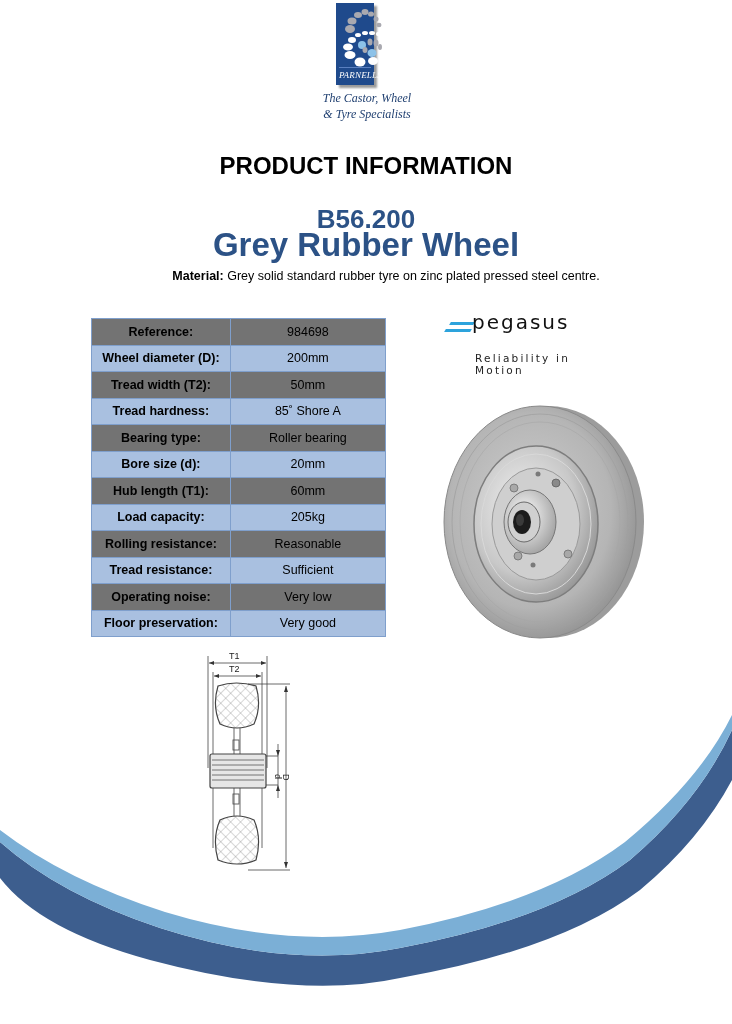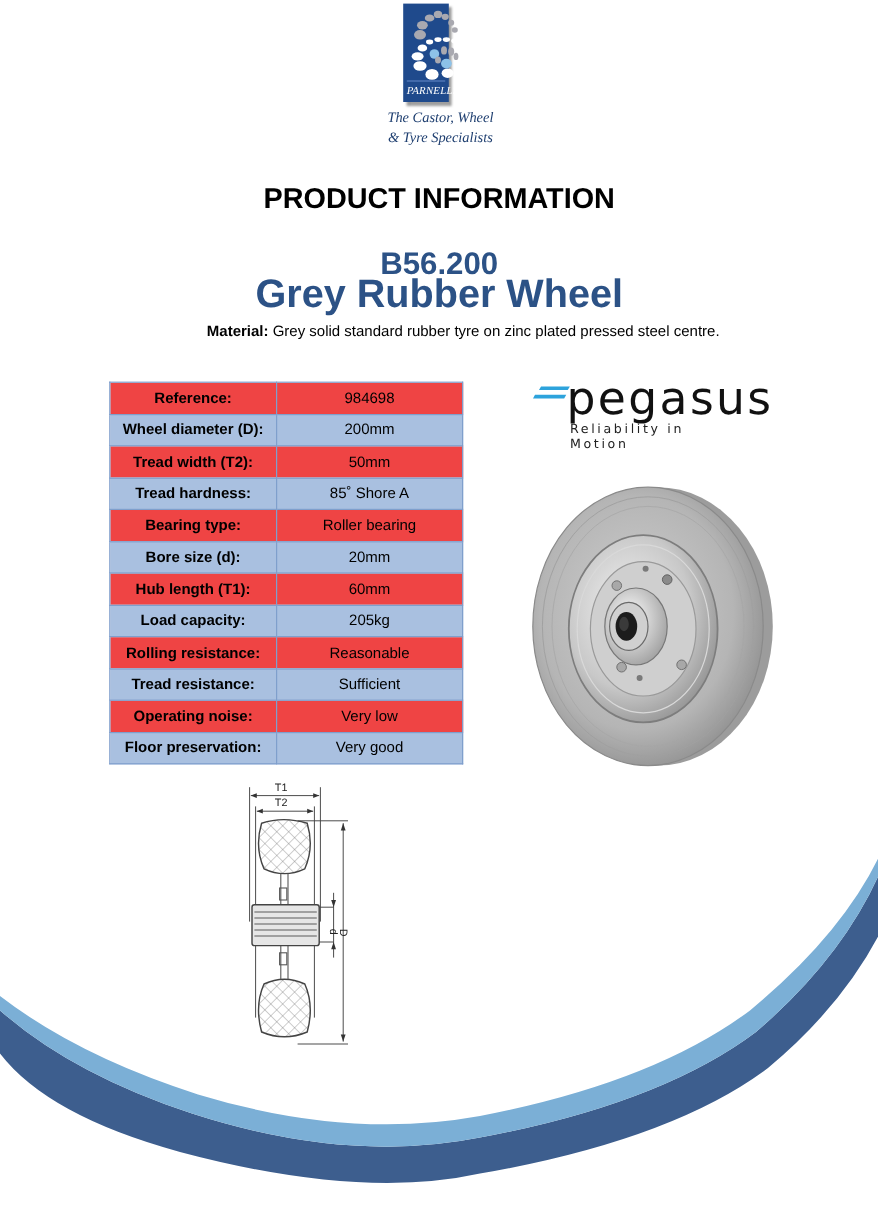--- a/index.html
+++ b/index.html
@@ -56,33 +56,33 @@
     border-collapse: collapse;
     font-family: "Liberation Sans", sans-serif; font-size: 12.5px;
   }
   .spec-table td {
     height: 26.5px; text-align: center; vertical-align: middle;
     border: 1.5px solid #7f9fcc;
     padding: 0 4px;
   }
   .spec-table td.label { width: 147px; font-weight: bold; }
   .spec-table td.value { width: 168px; font-weight: normal; }
-  .spec-table tr.odd td { background: #ef4444; }
+  .spec-table tr.odd td { background: #737373; }
   .spec-table tr.even td { background: #a9c0e0; }
 
   
   .pegasus {
     position: absolute; left: 444px; top: 312px; width: 180px; height: 60px;
   }
   .pegasus-dash {
     position: absolute; height: 3px; background: #2da3dc; transform: skewX(-30deg);
   }
   .pegasus-word {
     position: absolute; left: 28px; top: -2px;
-    font-family: "DejaVu Sans", sans-serif; font-size: 38px; letter-spacing: 2px;
+    font-family: "DejaVu Sans", sans-serif; font-size: 20px; letter-spacing: 2px;
     color: #111; font-weight: normal;
   }
   .pegasus-slogan {
     position: absolute; left: 31px; top: 40px;
     font-family: "DejaVu Sans", sans-serif; font-size: 10.5px; letter-spacing: 2.2px;
     color: #222;
   }
 
   
   .wheel-photo { position: absolute; left: 436px; top: 404px; }

